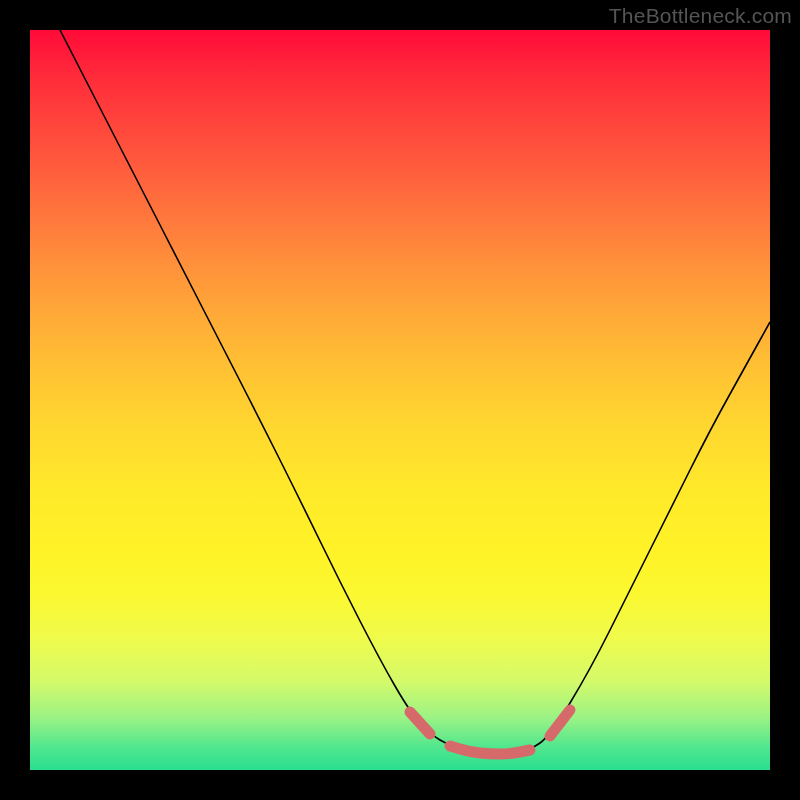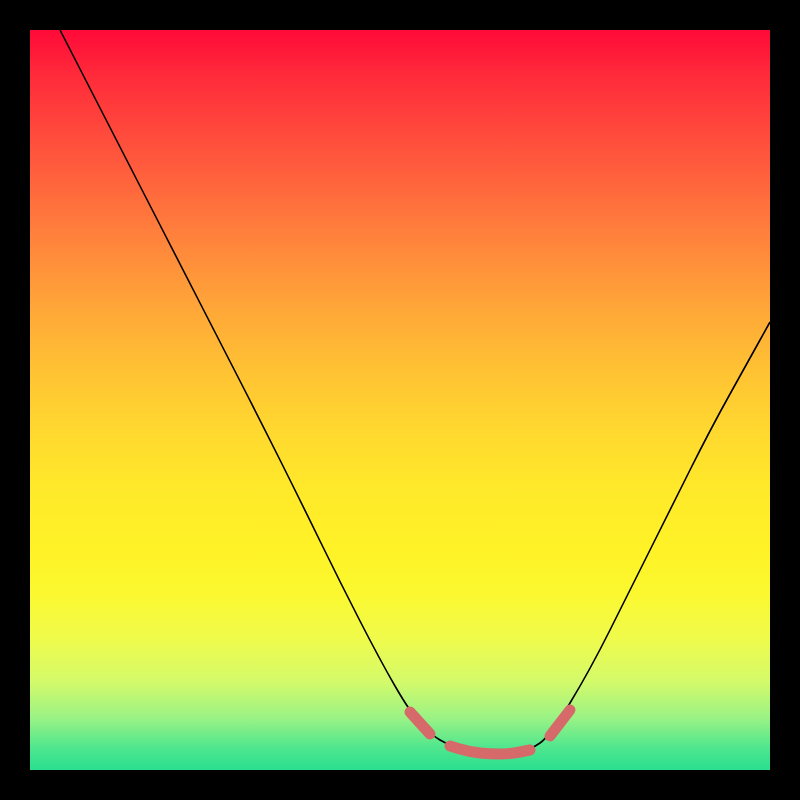--- a/index.html
+++ b/index.html
@@ -70,20 +70,21 @@
     stroke: #d66a6a;
     stroke-width: 11;
     stroke-linecap: round;
     stroke-linejoin: round;
   }
 </style>
 </head>
 <body>
 
 <div class="frame">
+  <div class="watermark">TheBottleneck.com</div>
   <div class="plot-area">
     <svg class="curve" viewBox="0 0 740 740">
       <path id="main-curve" class="thin-line" d="M 30 0 Q 30 0 50 39 Q 70 78 90 117 Q 110 156 130 195 Q 150 234 170 273 Q 190 312 210 351 Q 230 390 250 430 Q 270 470 290 511 Q 310 552 330 591 Q 350 630 365 656 Q 380 682 390 693 Q 400 704 410 710 Q 420 716 430 719 Q 440 722 450 723 Q 460 724 470 724 Q 480 724 490 722 Q 500 720 510 713 Q 520 706 540 673 Q 560 640 580 600 Q 600 560 620 520 Q 640 480 660 440 Q 680 400 700 364 Q 720 328 730 310 T 740 292"></path>
       <path id="valley-left" class="valley-line" d="M 380 682 Q 380 682 390 693 T 400 704"></path>
       <path id="valley-mid" class="valley-line" d="M 420 716 Q 420 716 430 719 Q 440 722 450 723 Q 460 724 470 724 Q 480 724 490 722 T 500 720"></path>
       <path id="valley-right" class="valley-line" d="M 520 706 Q 520 706 530 693 T 540 680"></path>
     </svg>
   </div>
 </div>
 

